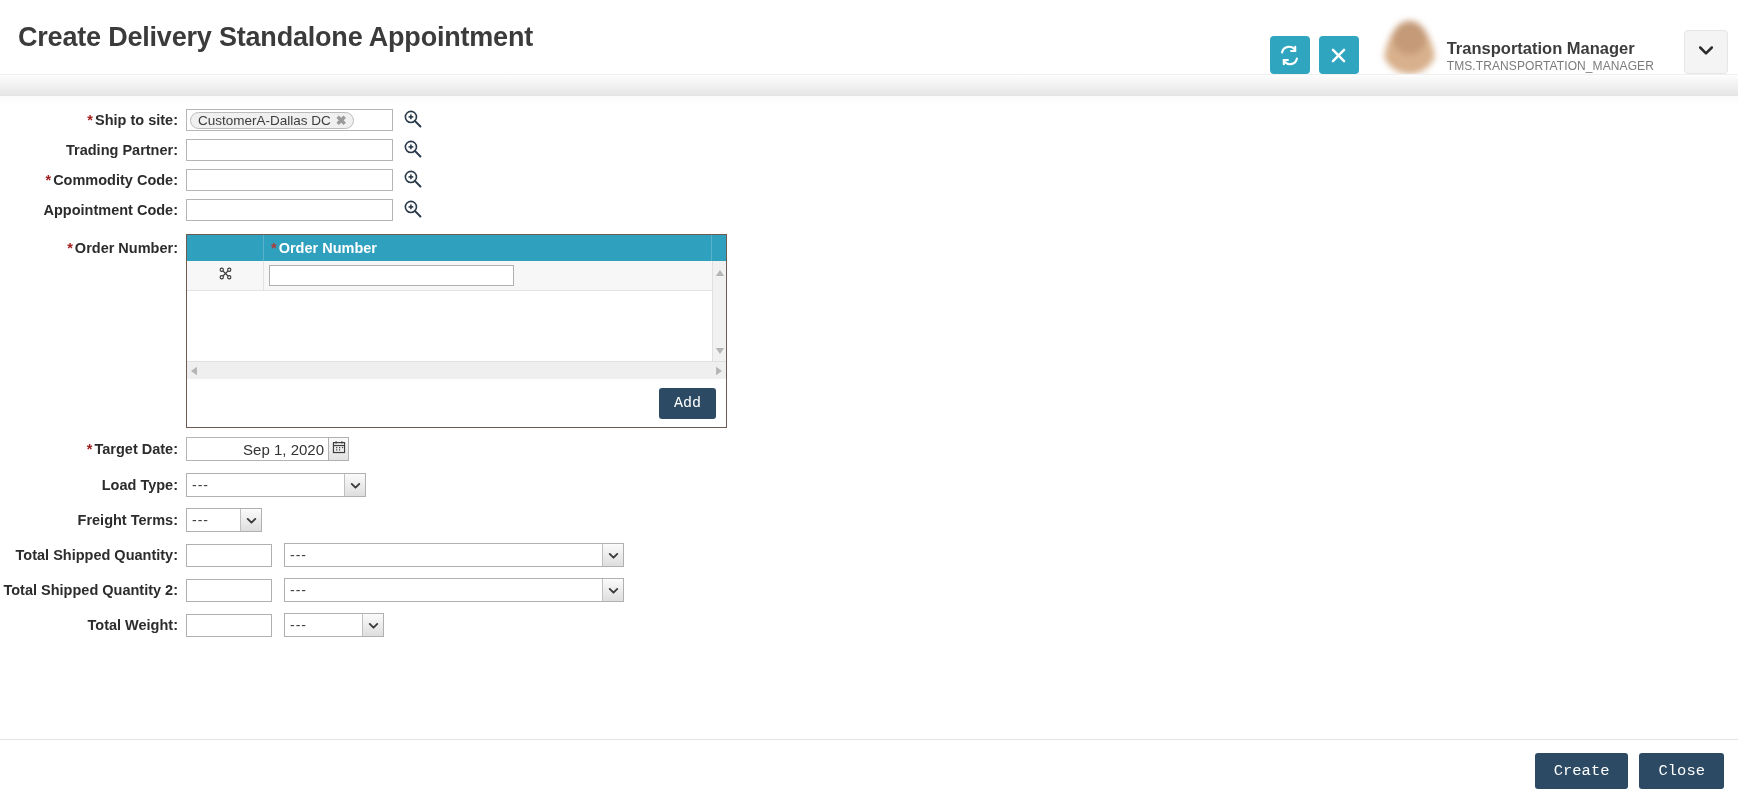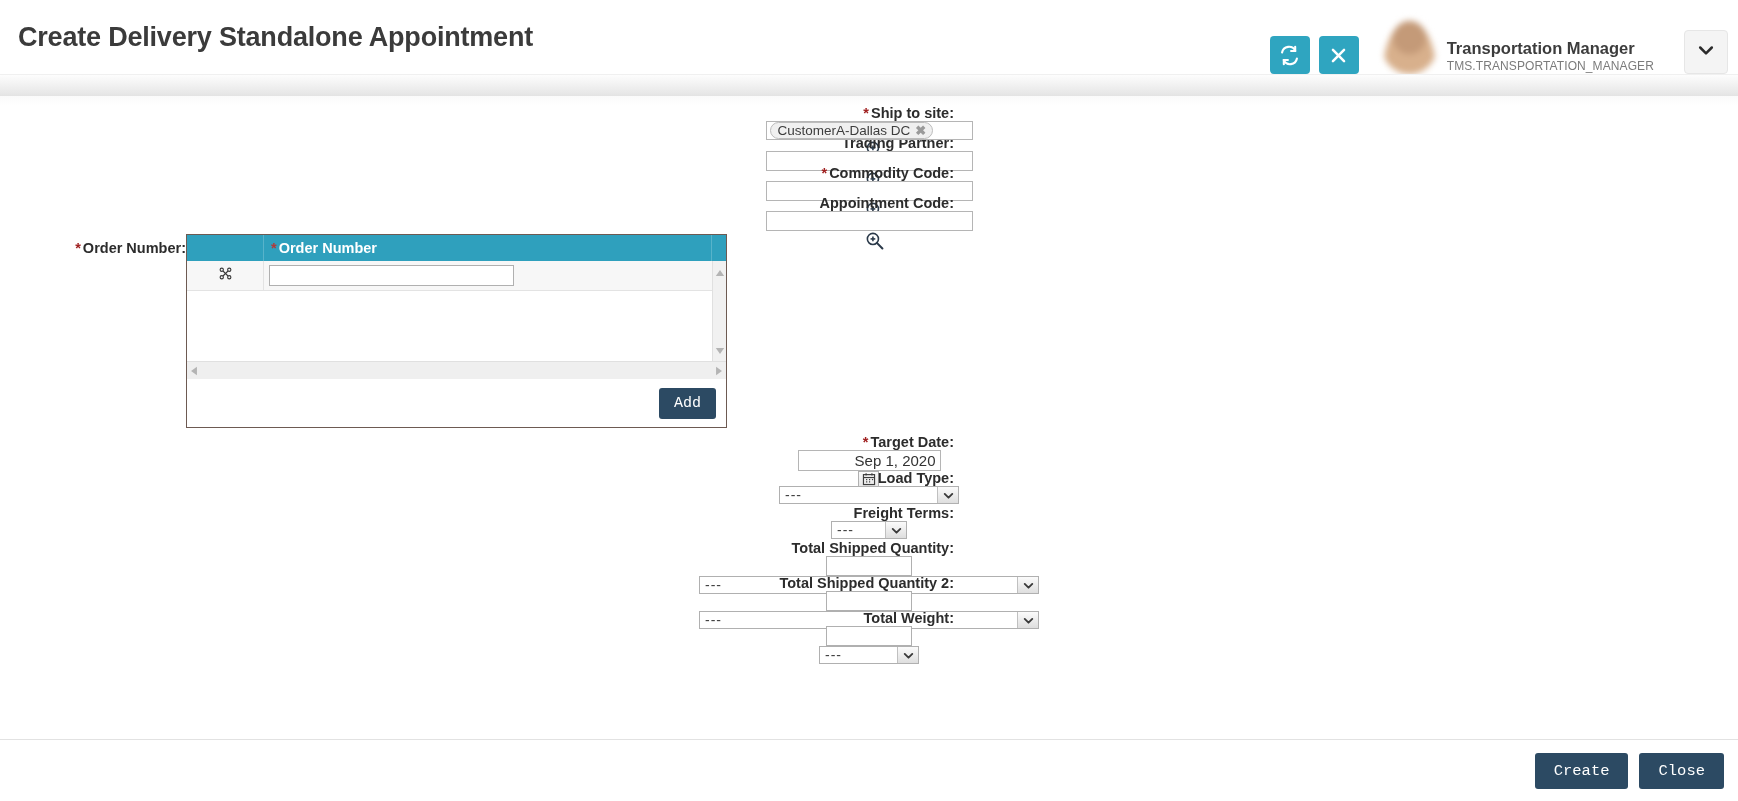--- a/index.html
+++ b/index.html
@@ -60,21 +60,21 @@
     border-top:1px solid #f0f0f0;
   }
   .strip-shadow {
     position:absolute; top:96px; left:0; width:1738px; height:9px;
     background: linear-gradient(to bottom, #fafafa 0%, #ffffff 100%);
   }
 
   
   .form-area { position:absolute; top:105px; left:0; width:1738px; }
 
-  .row { display:flex; align-items:center; height:30px; margin-bottom:0px;flex-direction:column; }
+  .row { display:flex; align-items:center; height:30px; margin-bottom:0px; }
   .lbl {
     width:186px; text-align:right; padding-right:8px;
     font-size:14.5px; font-weight:bold; color:#2c2c2c; white-space:nowrap;
   }
   .req { color:#a02020; font-weight:bold; margin-right:2px; }
 
   .txt {
     height:22px; width:207px; border:1px solid #b5b5b5; background:#fff;
     font-family:"Liberation Sans", sans-serif; font-size:14px; color:#333;
     padding:1px 4px; outline:none;text-align:right;
@@ -86,21 +86,21 @@
     height:17px; padding:0 6px 0 7px;
     border:1px solid #bcbcbc; border-radius:9px;
     background:#f0f0f0; font-size:13.5px; color:#3d3d3d; white-space:nowrap;
   }
   .chip-x { color:#9a9a9a; font-size:13px; font-weight:bold; cursor:pointer; line-height:1; }
 
   .lens { margin-left:10px; cursor:pointer; display:flex; align-items:center; }
 
   
   .grid-row { display:flex; align-items:flex-start; }
-  .grid-lbl { width:186px; text-align:right; padding-top:6px;
+  .grid-lbl { width:186px; text-align:right; padding-right:8px; padding-top:6px;
     font-size:14.5px; font-weight:bold; color:#2c2c2c; white-space:nowrap; }
   .grid {
     width:541px; border:1px solid #6d5a52; background:#fff;
   }
   .grid-head { display:flex; height:26px; background:#2fa0bd; }
   .gh-sel { width:77px; border-right:1px solid #58b3ca; }
   .gh-col { flex:1; display:flex; align-items:center; padding-left:7px;
     color:#fff; font-size:14.5px; font-weight:bold; border-right:1px solid #58b3ca; }
   .gh-col .req { color:#b23a3a; }
   .gh-pad { width:14px; }

